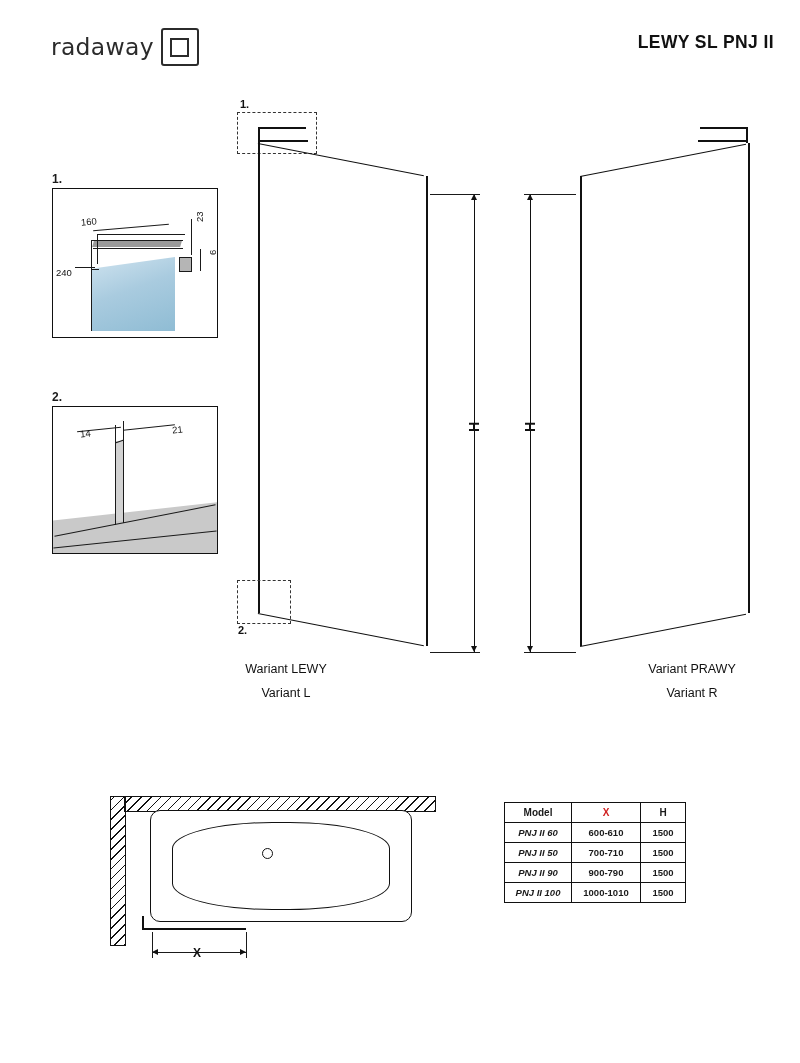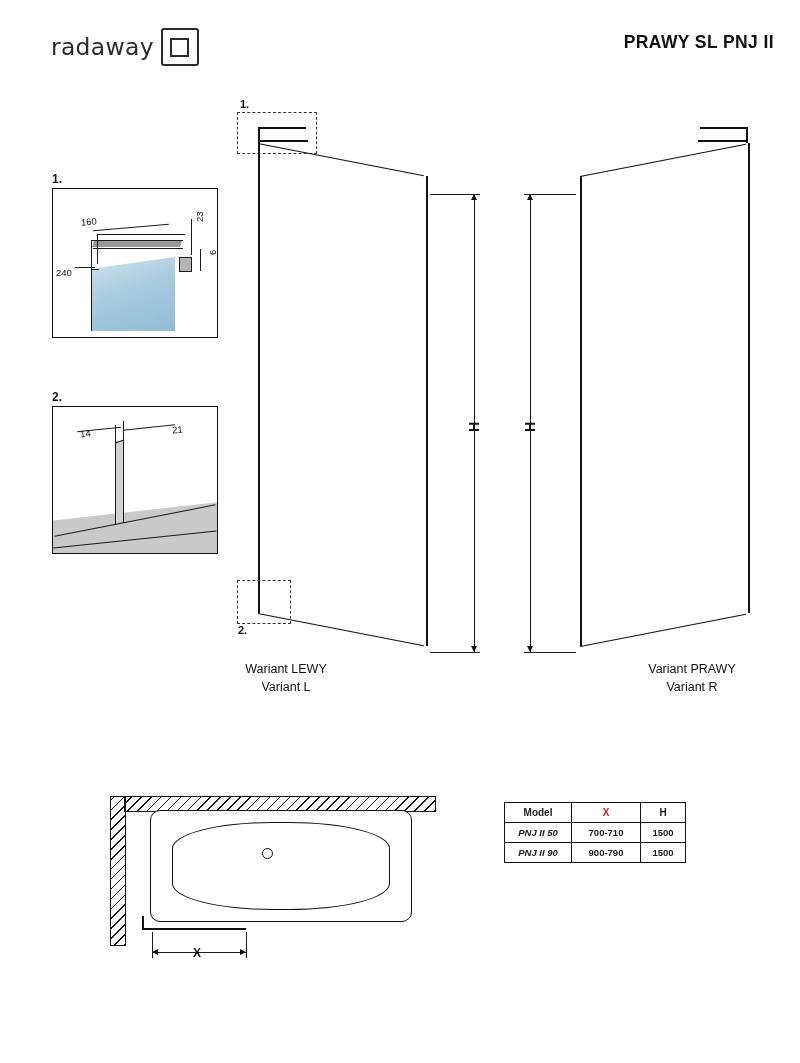--- a/index.html
+++ b/index.html
@@ -112,21 +112,21 @@
     color: #111;
   }
   .rot90 { transform: rotate(-90deg); transform-origin: left top; }
 
   .caption {
     position: absolute;
     text-align: center;
     font-size: 12.5px;
     color: #111;
   }
-  .caption div + div { margin-top: 4px; }
+  .caption div + div { margin-top: 10px; }
 
   
   table.spec {
     position: absolute;
     left: 504px;
     top: 802px;
     border-collapse: collapse;
     font-size: 9.5px;
   }
   table.spec th, table.spec td {
@@ -191,21 +191,21 @@
 <body>
 
 <div class="page">
 
   <div class="brand">
     <span class="brand-word">radaway</span>
     <span class="brand-mark">
         <i></i>
       </span>
   </div>
-  <div class="doc-title">PRAWY SL PNJ II</div>
+  <div class="doc-title">LEWY SL PNJ II</div>
 
   <div class="detail-num" style="left:52px; top:172px;">1.</div>
   <div class="detail-box" style="left:52px; top:188px; width:164px; height:148px;">
 
     <div class="glass-grad-1" style="left:38px; top:68px; width:84px; height:74px; clip-path: polygon(0 16%, 100% 0, 100% 100%, 0 100%);"></div>
 
     <div class="ln vline" style="left:38px; top:80px; width:1px; height:62px;"></div>
 
     <div class="grey-fill" style="left:40px; top:52px; width:88px; height:6px; transform: skewX(-16deg);"></div>
     <div class="ln hline" style="left:38px; top:51px; width:92px;"></div>
@@ -321,25 +321,35 @@
   <table class="spec">
     <thead>
       <tr>
         <th>Model</th>
         <th class="x-head">X</th>
         <th>H</th>
       </tr>
     </thead>
     <tbody>
       <tr>
+        <td class="model">PNJ II 60</td>
+        <td class="val">600-610</td>
+        <td class="val">1500</td>
+      </tr>
+      <tr>
         <td class="model">PNJ II 50</td>
         <td class="val">700-710</td>
         <td class="val">1500</td>
       </tr>
       <tr>
         <td class="model">PNJ II 90</td>
         <td class="val">900-790</td>
         <td class="val">1500</td>
       </tr>
+      <tr>
+        <td class="model">PNJ II 100</td>
+        <td class="val">1000-1010</td>
+        <td class="val">1500</td>
+      </tr>
     </tbody>
   </table>
 
 </div>
 
 </body></html>

